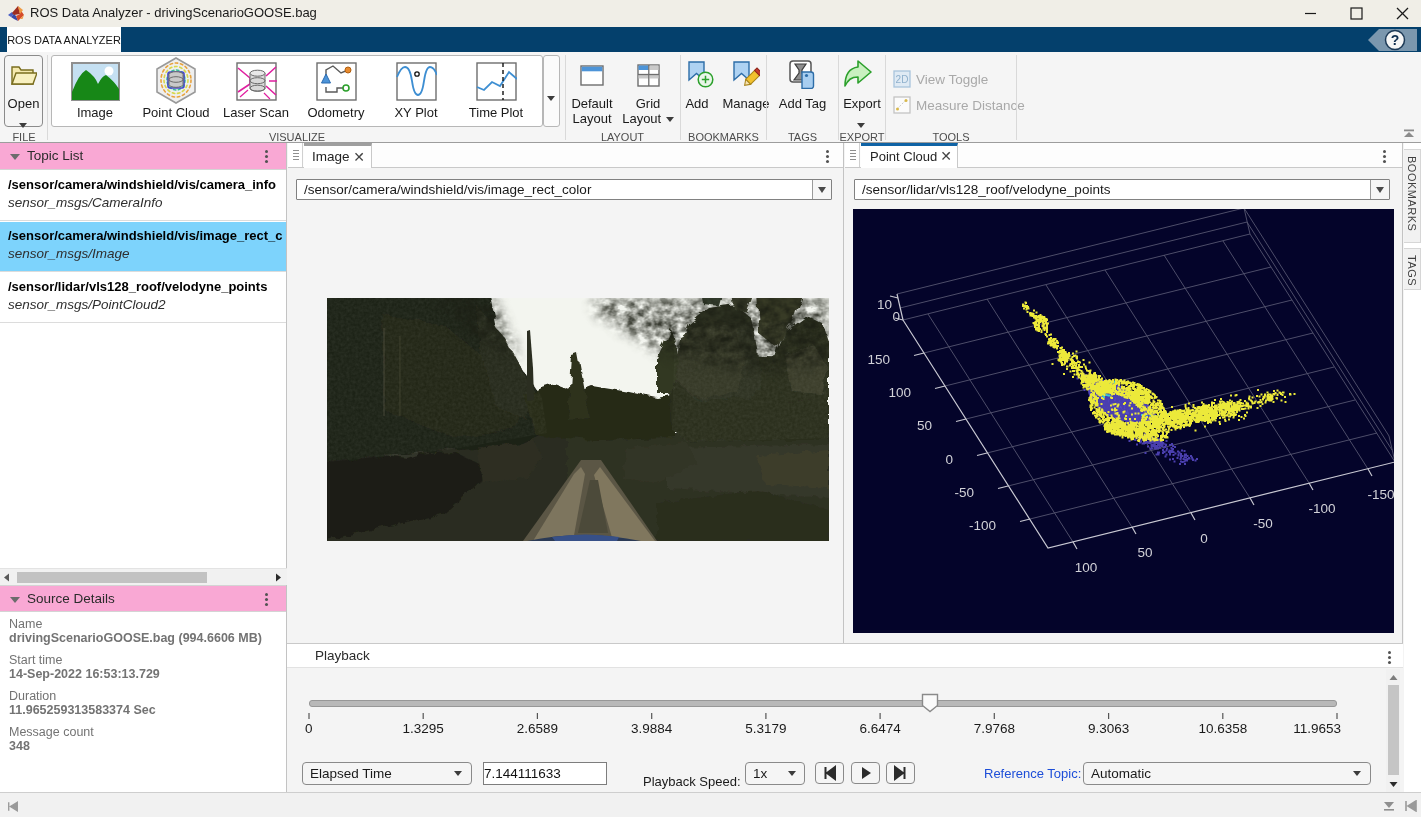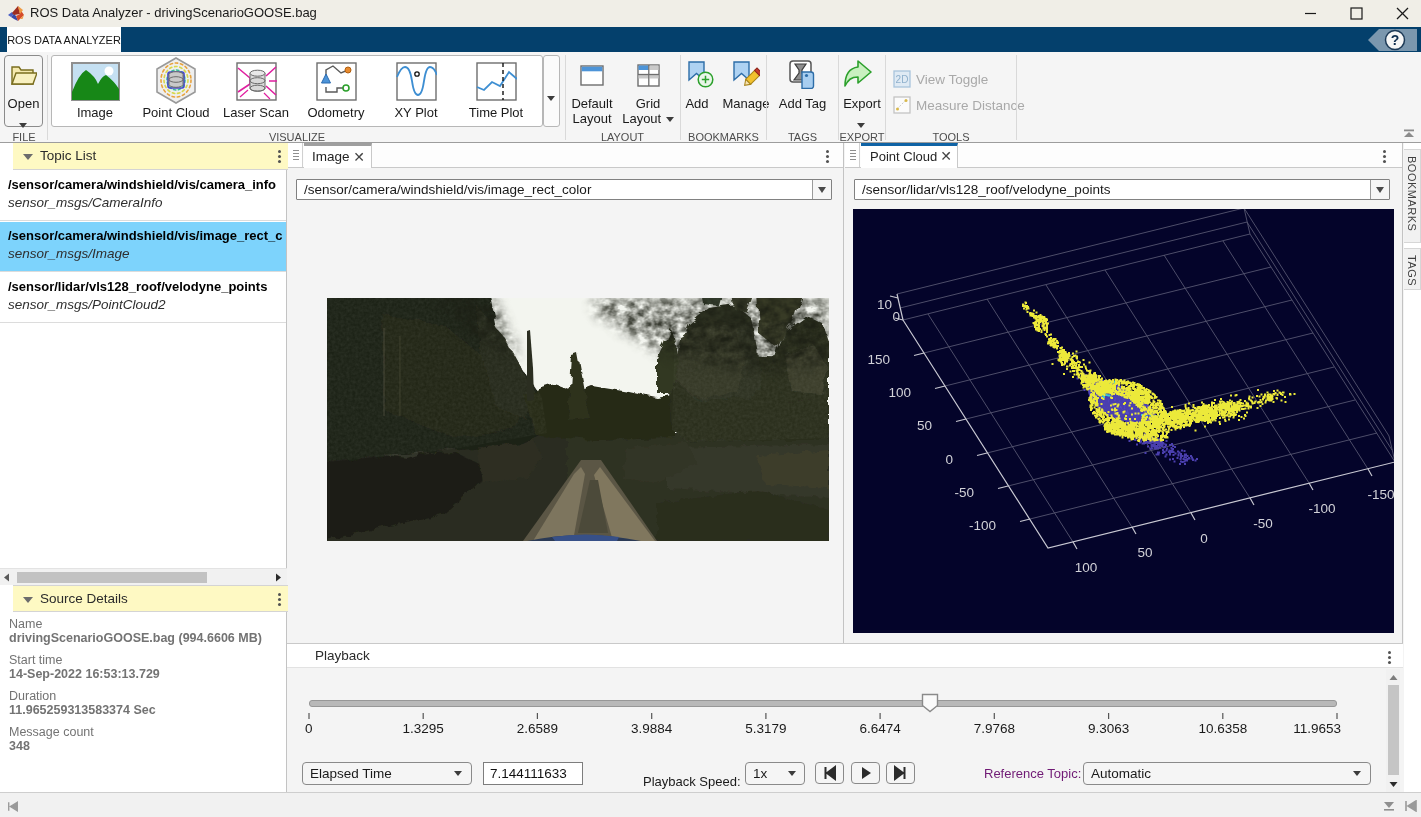--- a/index.html
+++ b/index.html
@@ -17,21 +17,21 @@
   
   #toolbar { left:0; top:52px; width:1421px; height:91px; background:#f5f5f5; border-bottom:1px solid #9d9d9d; }
   .sep { position:absolute; top:3px; width:1px; height:85px; background:#d9d9d9; }
   .seclabel { position:absolute; top:79px; font-size:11px; color:#4d4d4d; text-align:center; }
   .ilabel { position:absolute; font-size:13px; color:#1a1a1a; text-align:center; white-space:nowrap; }
   .gallery-item { position:absolute; top:4px; width:80px; height:70px; text-align:center; }
   .darr { width:0; height:0; border-left:4px solid transparent; border-right:4px solid transparent; border-top:5px solid #3c3c3c; display:inline-block; }
   
   #main { left:0; top:143px; width:1421px; height:649px; background:#f4f4f4; }
   #leftpanel { left:0; top:0; width:287px; height:649px; background:#fff; border-right:1px solid #c3c3c3; }
-  .phead { position:absolute; left:13px; width:100%; height:27px; background:#fef9c3; border-bottom:1px solid #d4d4d4; }
+  .phead { position:absolute; left:0; width:100%; height:27px; background:#f9a8d4; border-bottom:1px solid #d4d4d4; }
   .phead .tri { position:absolute; left:10px; top:11px; width:0; height:0; border-left:5px solid transparent; border-right:5px solid transparent; border-top:6px solid #6c6c6c; }
   .phead .t { position:absolute; left:27px; top:5px; font-size:13.5px; color:#2b2b2b; }
   .dots { position:absolute; width:3px; height:3px; border-radius:50%; background:#525252; box-shadow:0 5px 0 #525252, 0 10px 0 #525252; }
   .titem { position:absolute; left:0; width:286px; height:50px; border-bottom:1px solid #dcdcdc; padding:6px 0 8px 8px; }
   .titem .n { font-size:13px; font-weight:bold; color:#000; white-space:nowrap; overflow:hidden; }
   .titem .m { font-size:13.5px; font-style:italic; color:#2e2e2e; margin-top:3px; }
   
   .tabbar { position:absolute; top:0; height:25px; background:#fdfdfd; border-bottom:1px solid #c9c9c9; width:100%; }
   .dragh { position:absolute; left:0px; top:0px; width:15px; height:24px; background:#fff; border-right:1px solid #d0d0d0; }
   .dragh:before { content:""; position:absolute; left:4.5px; top:7px; width:6px; height:1px; background:#8f8f8f; box-shadow:0 3px 0 #8f8f8f, 0 6px 0 #8f8f8f, 0 9px 0 #8f8f8f; }
@@ -474,41 +474,41 @@
           <text x="821.6" y="21" font-size="13.5" fill="#1a1a1a" text-anchor="middle" font-family="Liberation Sans">9.3063</text>
           <line x1="935.8" y1="1" x2="935.8" y2="7" stroke="#555" stroke-width="1.2"></line>
           <text x="935.8" y="21" font-size="13.5" fill="#1a1a1a" text-anchor="middle" font-family="Liberation Sans">10.6358</text>
           <line x1="1050.0" y1="1" x2="1050.0" y2="7" stroke="#555" stroke-width="1.2"></line>
           <text x="1054.0" y="21" font-size="13.5" fill="#1a1a1a" text-anchor="end" font-family="Liberation Sans">11.9653</text>
         </svg>
 
       <div class="combo" style="left:15px;top:118px;width:170px;height:23px;border-radius:4px;border-color:#8a8a8a;background:#f5f5f5;line-height:21px;">Elapsed Time
         <span class="darr" style="position:absolute;right:9px;top:8px;"></span>
       </div>
-      <div class="abs" style="left:196px;top:118px;width:100px;height:23px;background:#fff;border:1px solid #7d7d7d;font-size:13.5px;line-height:21px;padding-left:6px;color:#111;">7.144111633</div>
+      <div class="abs" style="left:196px;top:118px;width:124px;height:23px;background:#fff;border:1px solid #7d7d7d;font-size:13.5px;line-height:21px;color:#111;">7.144111633</div>
       <div class="abs" style="left:356px;top:122px;font-size:13px;color:#1a1a1a;margin-top:8px;">Playback Speed:</div>
       <div class="combo" style="left:458px;top:118px;width:60px;height:23px;border-radius:4px;border-color:#8a8a8a;background:#f5f5f5;line-height:21px;">1x
         <span class="darr" style="position:absolute;right:8px;top:8px;"></span>
       </div>
       <div class="rbtn" style="left:528px;top:118px;">
         <svg width="27" height="20" viewBox="0 0 27 20">
             <path d="M9.5 4 v12 M19 4 L11 10 L19 16 Z" stroke="#2b2b2b" stroke-width="2" fill="#2b2b2b"></path>
           </svg>
       </div>
       <div class="rbtn" style="left:564px;top:118px;">
         <svg width="27" height="20" viewBox="0 0 27 20">
             <path d="M10 4 L19 10 L10 16 Z" fill="#2b2b2b"></path>
           </svg>
       </div>
       <div class="rbtn" style="left:599px;top:118px;">
         <svg width="27" height="20" viewBox="0 0 27 20">
             <path d="M17.5 4 v12 M8 4 L16 10 L8 16 Z" stroke="#2b2b2b" stroke-width="2" fill="#2b2b2b"></path>
           </svg>
       </div>
-      <div class="abs" style="left:697px;top:122px;font-size:13px;color:#701a75;">Reference Topic:</div>
+      <div class="abs" style="left:697px;top:122px;font-size:13px;color:#1d4ed8;">Reference Topic:</div>
       <div class="combo" style="left:796px;top:118px;width:288px;height:23px;border-radius:4px;border-color:#8a8a8a;background:#f5f5f5;line-height:21px;">Automatic
         <span class="darr" style="position:absolute;right:9px;top:8px;"></span>
       </div>
 
       <div class="abs" style="left:1099px;top:25px;width:14px;height:124px;background:#f1f1f1;">
         <svg class="abs" style="left:3px;top:5px" width="9" height="8" viewBox="0 0 9 8">
             <polygon points="0.5,6 8.5,6 4.5,1" fill="#7d7d7d"></polygon>
           </svg>
         <div class="abs" style="left:1.5px;top:16px;width:11px;height:90px;background:#c5c5c5;"></div>
         <svg class="abs" style="left:3px;top:111px" width="9" height="8" viewBox="0 0 9 8">

